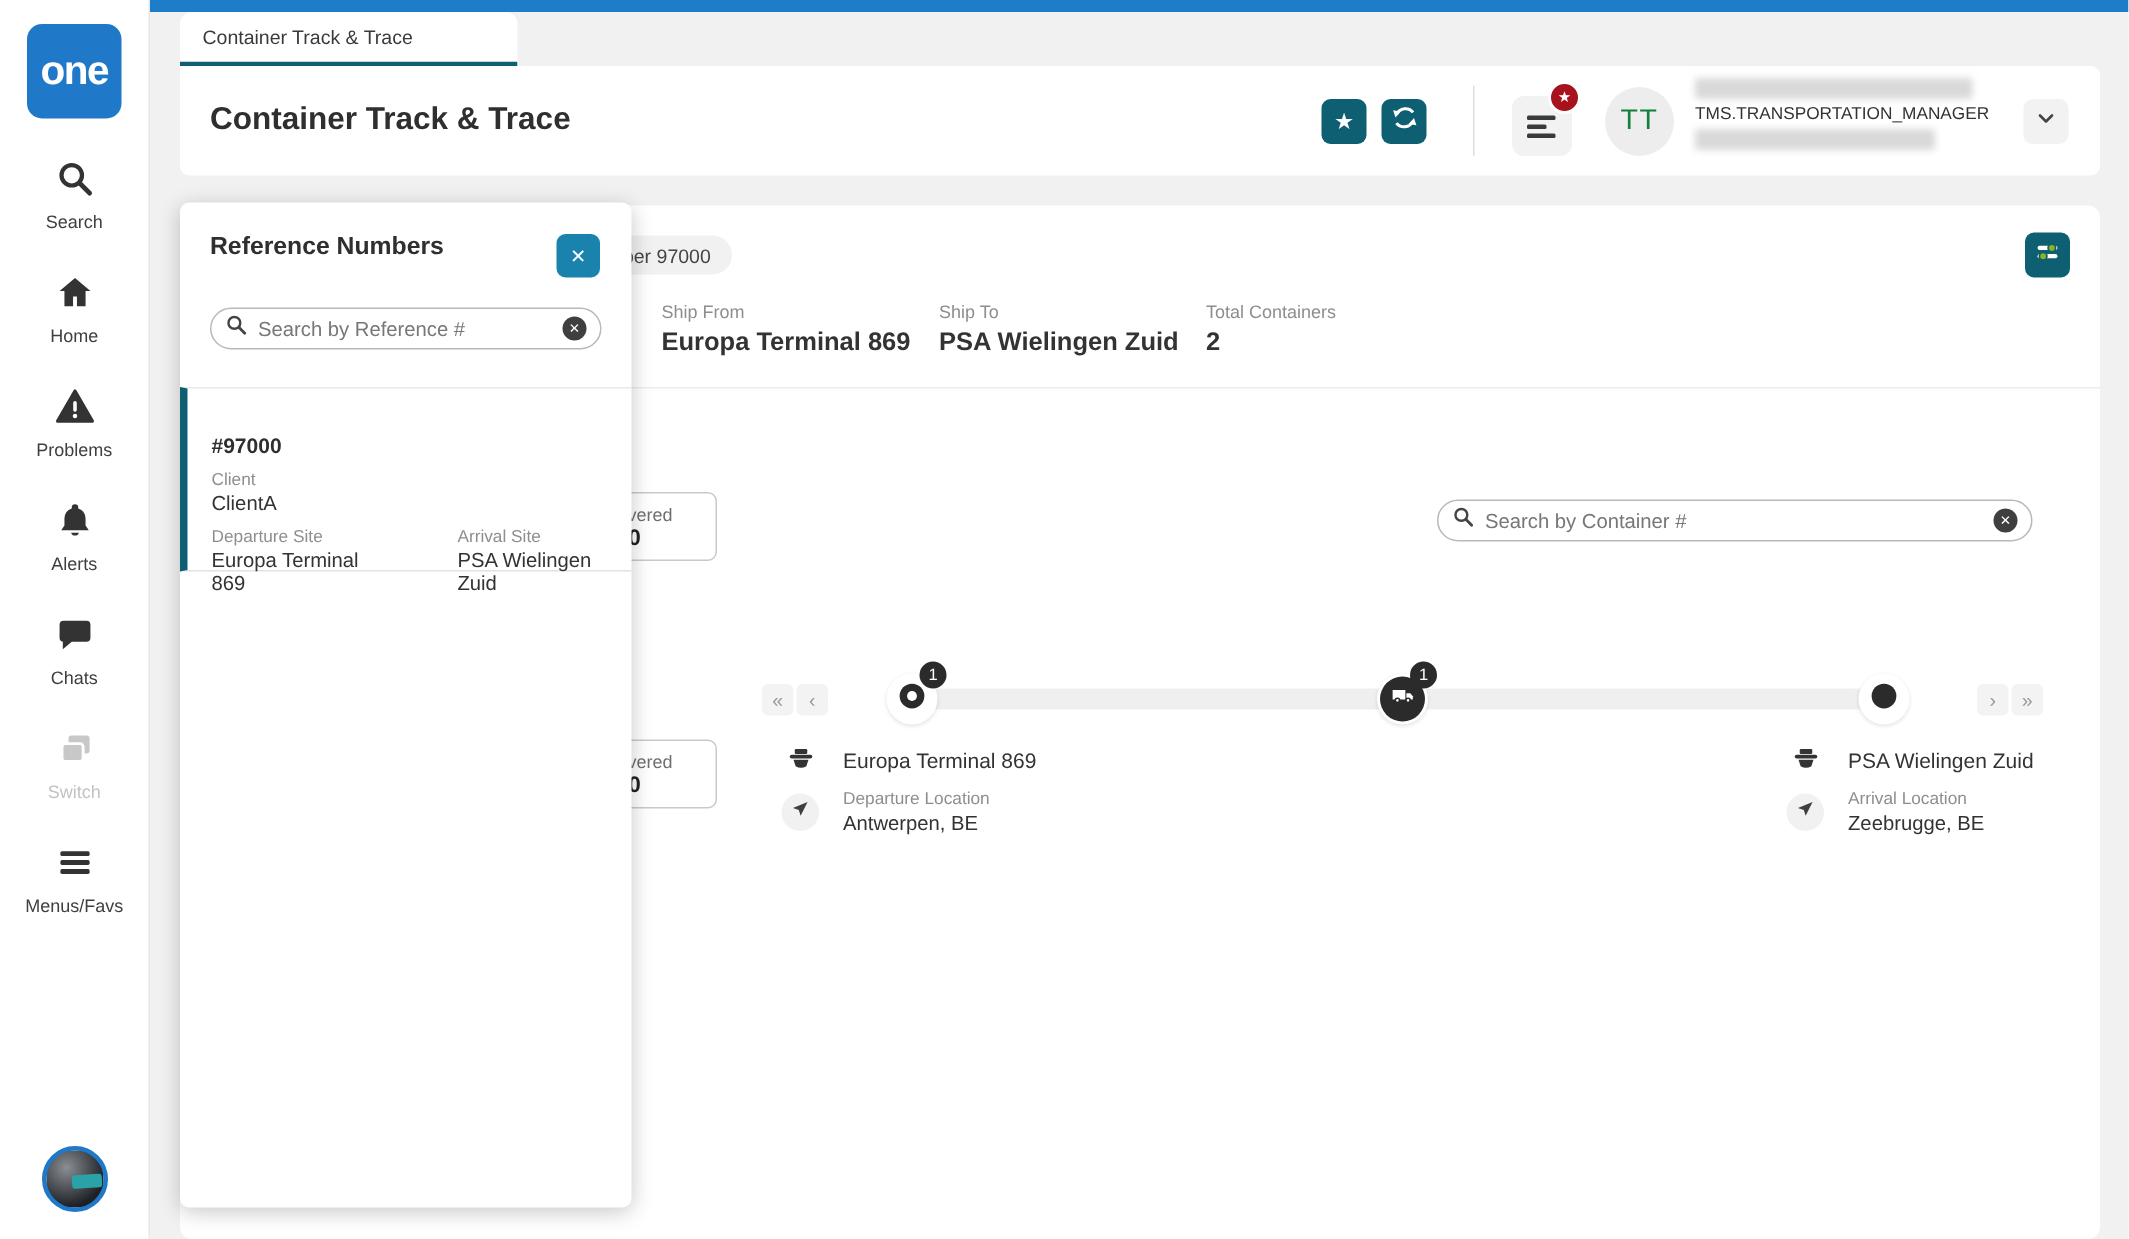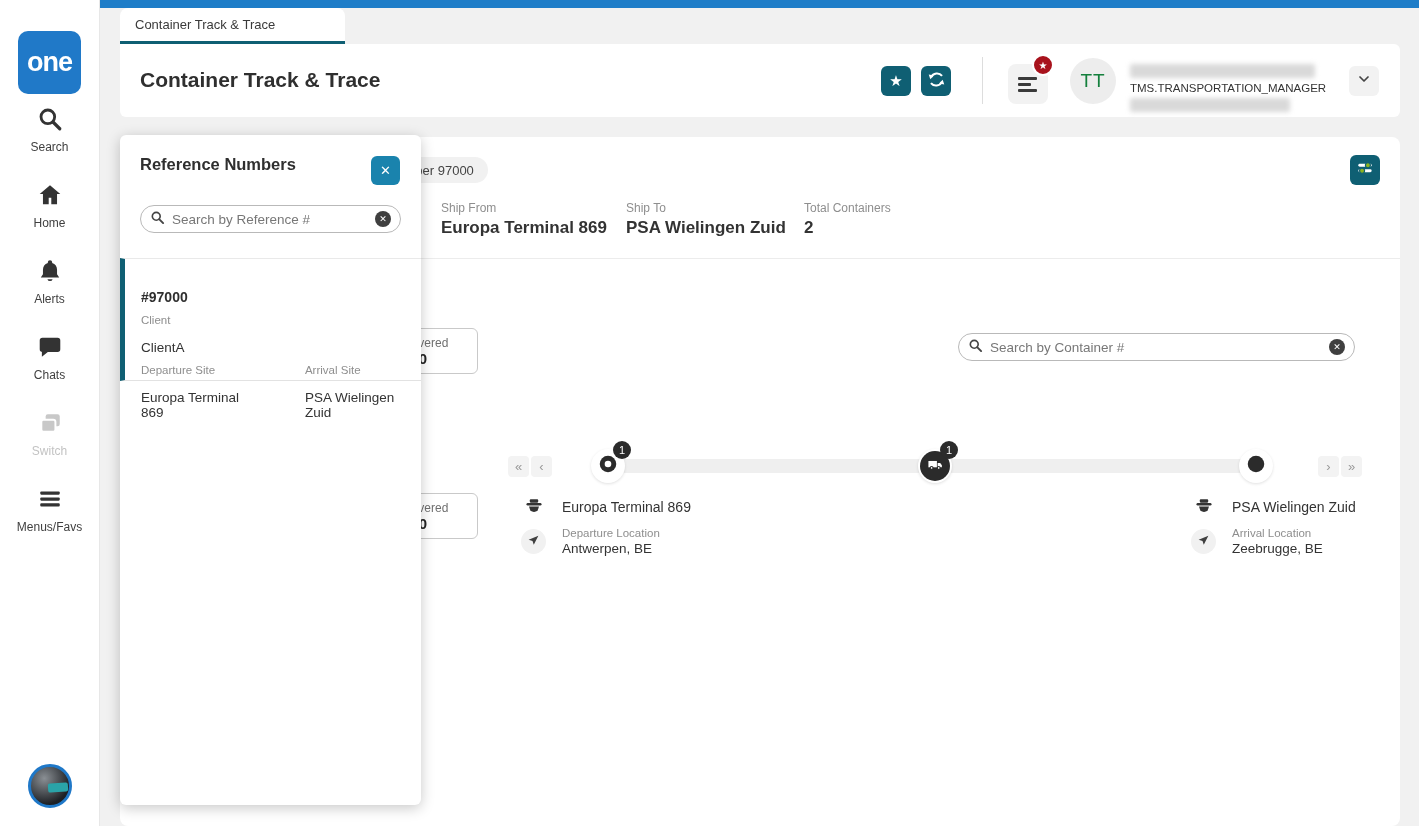--- a/index.html
+++ b/index.html
@@ -1,21 +1,21 @@
 <!DOCTYPE html>
 <html><head>
 <meta charset="utf-8">
 <style>
   * { margin:0; padding:0; box-sizing:border-box; }
   html,body { width:1419px; height:826px; overflow:hidden; }
   body { background:#f1f1f1; font-family:"Liberation Sans","DejaVu Sans",sans-serif; color:#333; position:relative; }
 
   
   .sidebar { position:absolute; left:0; top:0; bottom:0; width:100px; background:#fff; border-right:1px solid #e7e7e7; z-index:40; }
-  .logo { position:absolute; left:18px; top:31px; width:63px; height:63px; background:#2079c8; border-radius:10px; display:flex; align-items:center; justify-content:center; cursor:pointer; }
+  .logo { position:absolute; left:18px; top:16px; width:63px; height:63px; background:#2079c8; border-radius:10px; display:flex; align-items:center; justify-content:center; cursor:pointer; }
   .logo span { color:#fff; font-size:27px; font-weight:700; letter-spacing:-1px; }
   .nav { position:absolute; top:100px; left:0; right:0; display:flex; flex-direction:column; align-items:center; }
   .nav-item { width:100px; height:76px; display:flex; flex-direction:column; align-items:center; justify-content:flex-start; padding-top:6px; cursor:pointer; }
   .nav-item svg { width:26px; height:26px; }
   .nav-label { font-size:12px; color:#3f3f3f; margin-top:4px; }
   .nav-item.disabled .nav-label { color:#c3c3c3; }
   .assistant { position:absolute; left:28px; bottom:18px; width:44px; height:44px; border-radius:50%; border:3px solid #1f78c8; background:radial-gradient(circle at 35% 30%, #8a8f94, #1d2024 72%); cursor:pointer; overflow:hidden; }
   .assistant .visor { position:absolute; left:17px; top:16px; width:20px; height:9px; background:#2aa3a8; border-radius:2px; transform:rotate(-4deg); }
 
   
@@ -26,21 +26,21 @@
   .hdr { position:absolute; left:120px; top:44px; width:1280px; height:73px; background:#fff; border-radius:0 6px 6px 6px; z-index:4; }
   .hdr-title { position:absolute; left:20px; top:24px; font-size:21px; font-weight:700; color:#2f2f2f; }
   .sq-btn { position:absolute; width:30px; height:30px; border-radius:6px; background:#0f5f73; display:flex; align-items:center; justify-content:center; cursor:pointer; }
   .btn-star { left:761px; top:22px; color:#fff; font-size:15px; }
   .btn-refresh { left:801px; top:22px; }
   .hdr-divider { position:absolute; left:862px; top:13px; width:1px; height:47px; background:#ddd; }
   .btn-notif { position:absolute; left:888px; top:20px; width:40px; height:40px; border-radius:8px; background:#f2f2f2; display:flex; flex-direction:column; align-items:flex-start; justify-content:center; gap:3px; padding-left:10px; cursor:pointer; }
   .btn-notif .bar { height:3px; background:#3a3a3a; border-radius:1px; }
   .notif-badge { position:absolute; left:912px; top:10px; width:22px; height:22px; border-radius:50%; background:#a8121c; border:2px solid #fff; color:#fff; font-size:10px; display:flex; align-items:center; justify-content:center; }
   .avatar { position:absolute; left:950px; top:14px; width:46px; height:46px; border-radius:50%; background:#ededed; display:flex; align-items:center; justify-content:center; font-size:19px; color:#15803d; letter-spacing:1px; cursor:pointer; }
-  .user-block { position:absolute; left:1010px; top:20px; width:200px; }
+  .user-block { position:absolute; left:1010px; top:8px; width:200px; }
   .blur-box { background:#d9d9d9; border-radius:2px; filter:blur(2.5px); }
   .user-role { font-size:11.5px; color:#333; margin:4px 0; white-space:nowrap; }
   .btn-chevron { position:absolute; left:1229px; top:22px; width:30px; height:30px; border-radius:6px; background:#f2f2f2; display:flex; align-items:center; justify-content:center; cursor:pointer; }
 
   
   .main { position:absolute; left:120px; top:137px; width:1280px; height:689px; background:#fff; border-radius:8px; z-index:2; }
   .chip { position:absolute; left:217px; top:20px; height:26px; border-radius:13px; background:#f1f1f1; display:flex; align-items:center; padding:0 14px; font-size:13px; color:#444; }
   .btn-sliders { left:1230px; top:18px; }
   .field-label { font-size:12px; color:#8e8e8e; }
   .field-value { font-size:17px; font-weight:700; color:#333; margin-top:3px; }
@@ -67,21 +67,21 @@
   .loc-circle { position:absolute; width:25px; height:25px; border-radius:50%; background:#f1f1f1; display:flex; align-items:center; justify-content:center; }
 
   
   .panel { position:absolute; left:120px; top:135px; width:301px; height:670px; background:#fff; border-radius:6px; box-shadow:0 3px 14px rgba(0,0,0,.22); z-index:20; }
   .panel-title { position:absolute; left:20px; top:20px; font-size:16.5px; font-weight:700; color:#2f2f2f; }
   .panel-close { position:absolute; left:251px; top:21px; width:29px; height:29px; border-radius:6px; background:#1a83ad; color:#fff; font-size:13px; font-weight:700; display:flex; align-items:center; justify-content:center; cursor:pointer; }
   .panel .search-box { left:20px; top:70px; width:261px; }
   .ref-item { position:absolute; left:0; top:123px; width:301px; height:123px; border-top:1px solid #e9e9e9; border-bottom:1px solid #e2e2e2; border-left:5px solid #0f5f73; padding:30px 0 0 16px; cursor:pointer; }
   .ref-num { font-size:14px; font-weight:700; color:#2f2f2f; }
   .ref-label { font-size:11.5px; color:#8e8e8e; margin-top:9px; }
-  .ref-value { font-size:13.5px; color:#333; margin-top:14px; }
+  .ref-value { font-size:13.5px; color:#333; margin-top:2px; }
   .ref-cols { display:flex;gap:21px; }
   .ref-col2 { margin-left:22px; }
 </style>
 </head>
 <body>
 
 <aside class="sidebar">
   <div class="logo">
       <span>one</span>
     </div>
@@ -91,20 +91,28 @@
             <circle cx="10" cy="10" r="6.3" fill="none" stroke="#333" stroke-width="2.6"></circle>
             <line x1="15" y1="15" x2="21" y2="21" stroke="#333" stroke-width="3" stroke-linecap="round"></line>
           </svg></span>
       <span class="nav-label">Search</span>
     </div>
     <div class="nav-item">
       <span><svg viewBox="0 0 24 24" width="26" height="26" fill="#333">
             <path d="M12 3 2.5 11h3v9.5h5.3v-6h2.4v6h5.3V11h3z"></path>
           </svg></span>
       <span class="nav-label">Home</span>
+    </div>
+    <div class="nav-item">
+      <span><svg viewBox="0 0 24 24" width="26" height="26">
+            <path d="M12 2.5 22.7 21H1.3Z" fill="#333" stroke="#333" stroke-width="2" stroke-linejoin="round"></path>
+            <rect x="10.9" y="8.6" width="2.2" height="6.6" rx="1.1" fill="#fff"></rect>
+            <circle cx="12" cy="17.8" r="1.4" fill="#fff"></circle>
+          </svg></span>
+      <span class="nav-label">Problems</span>
     </div>
     <div class="nav-item">
       <span><svg viewBox="0 0 24 24" width="26" height="26" fill="#333">
             <path d="M12 2a2 2 0 0 1 2 2v.6a6.6 6.6 0 0 1 4.5 6.2V15l2 3H3.5l2-3v-4.2A6.6 6.6 0 0 1 10 4.6V4a2 2 0 0 1 2-2z"></path>
             <path d="M9.6 19.5a2.5 2.5 0 0 0 4.8 0z"></path>
           </svg></span>
       <span class="nav-label">Alerts</span>
     </div>
     <div class="nav-item">
       <span><svg viewBox="0 0 24 24" width="26" height="26" fill="#333">

